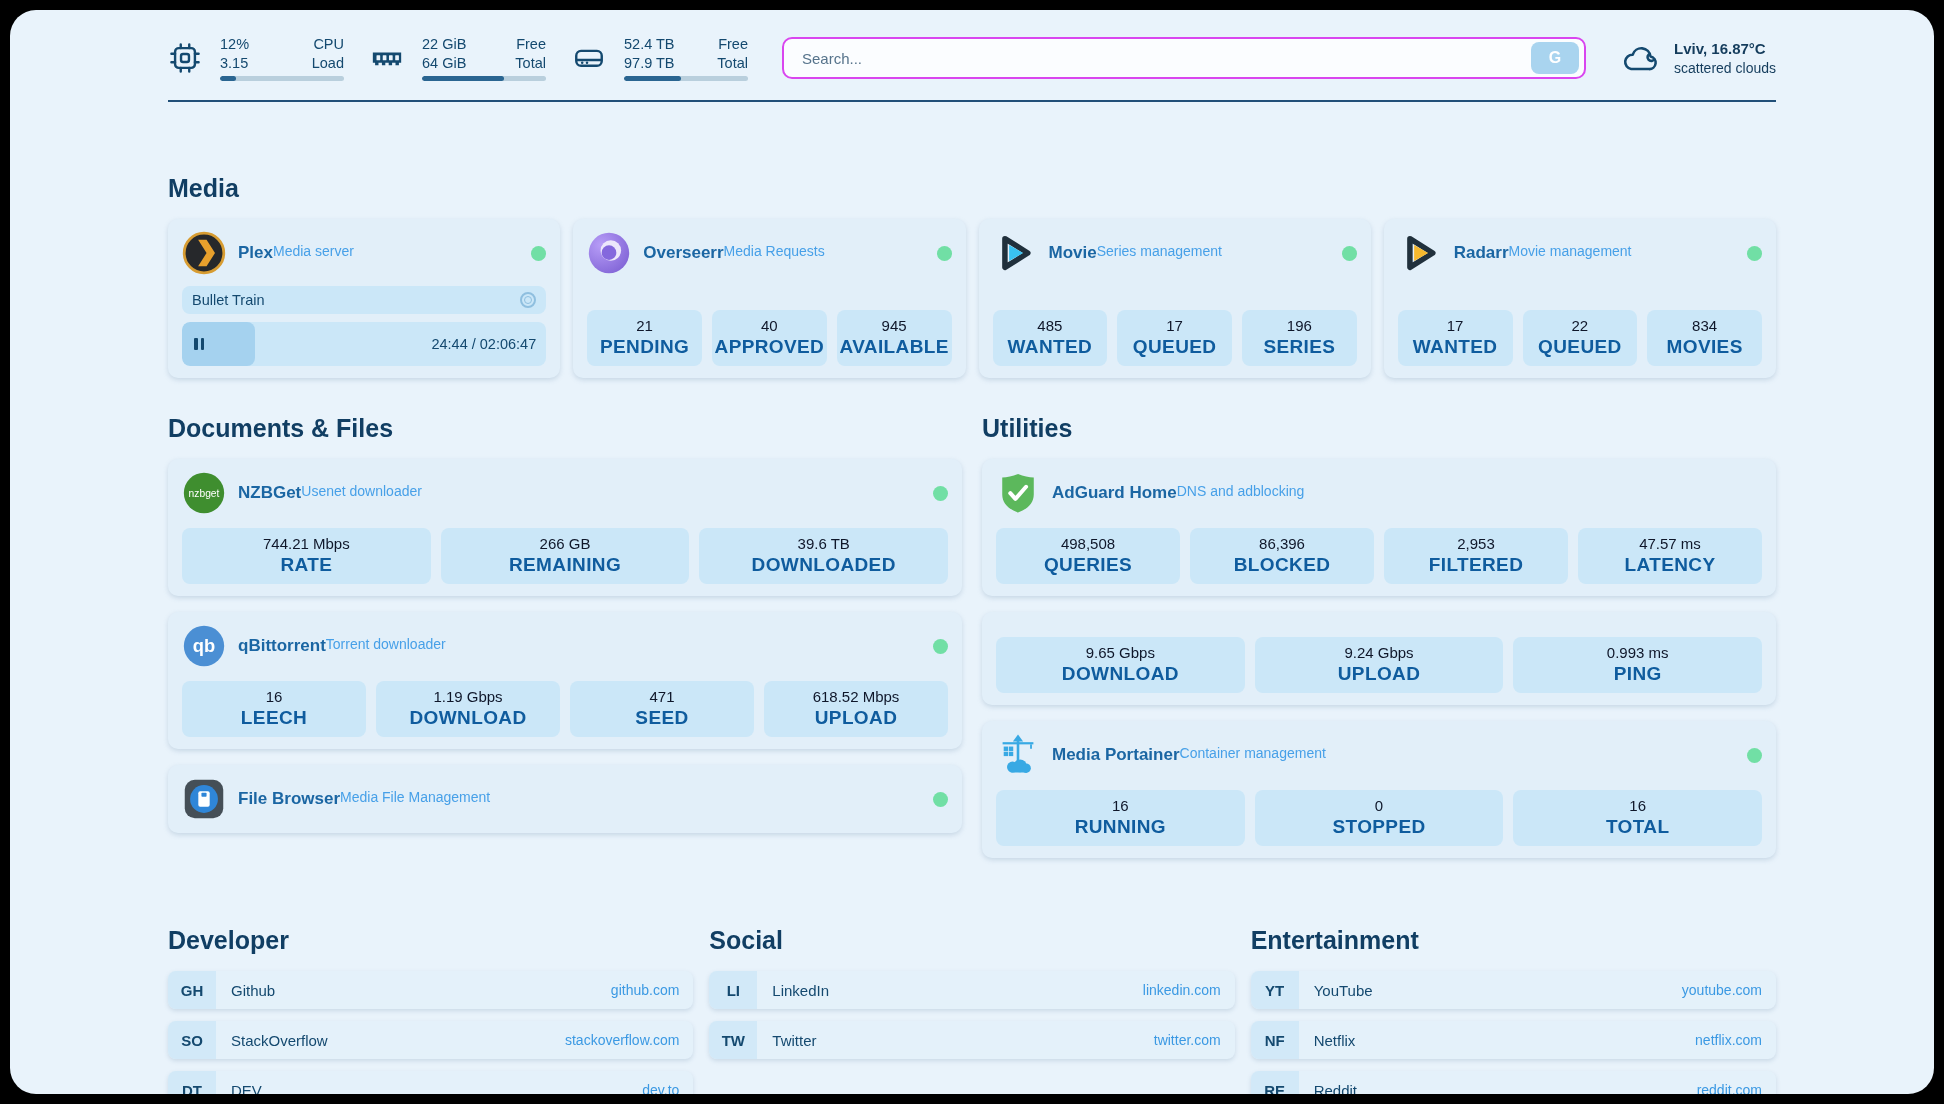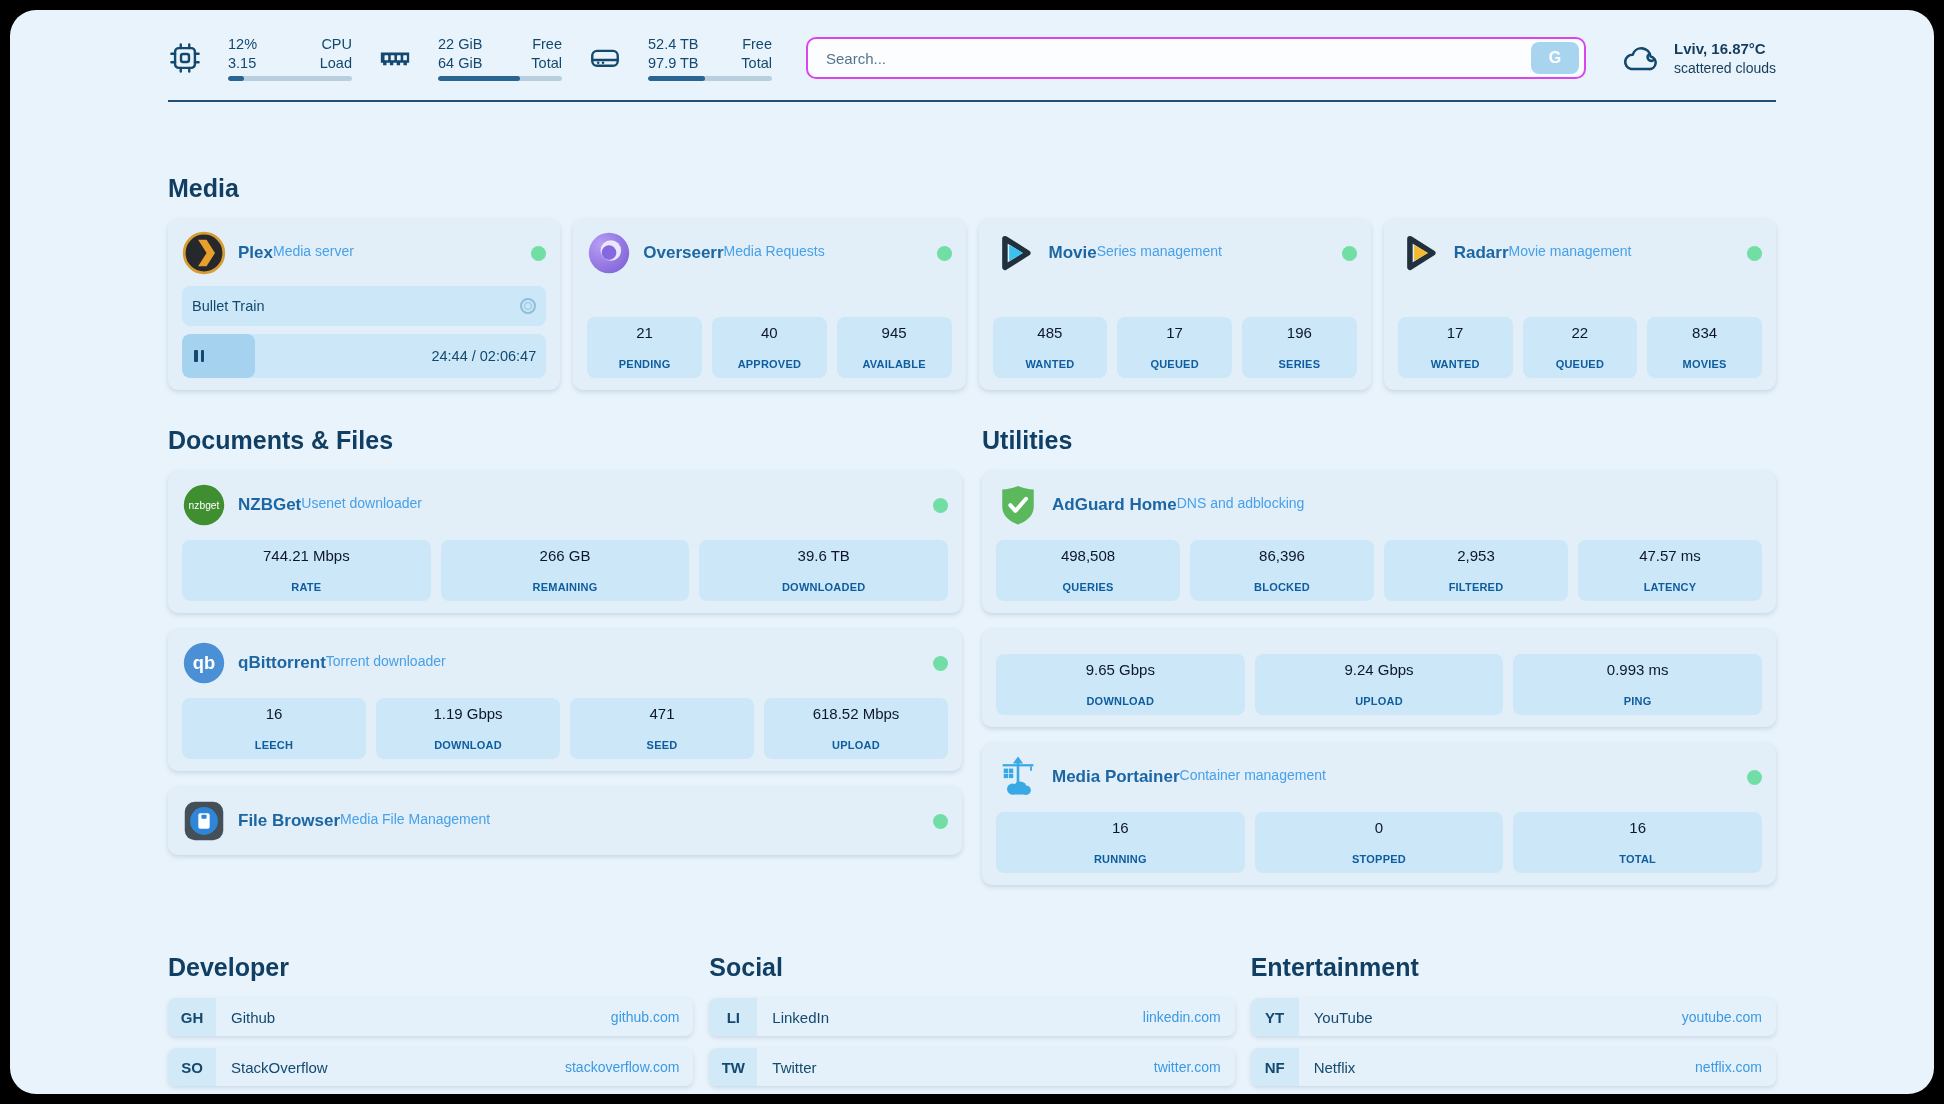--- a/index.html
+++ b/index.html
@@ -3,21 +3,21 @@
 <meta charset="utf-8">
 <style>
   html,body{margin:0;padding:0;background:#000;}
   body{width:1944px;height:1104px;position:relative;font-family:"Liberation Sans",sans-serif;}
   .frame{position:absolute;inset:10px;background:#e9f3fb;border-radius:26px;overflow:hidden;}
   .content{padding:20px 158px 0 158px;}
 
   
   .topbar{display:flex;align-items:center;height:56px;}
   .metrics{display:flex;align-items:center;gap:26px;}
-  .metric{display:flex;align-items:center;gap:26px;}
+  .metric{display:flex;align-items:center;gap:18px;}
   .m-icon{width:34px;height:34px;flex:0 0 auto;}
   .m-body{width:124px;display:flex;flex-direction:column;}
   .m-rows{display:flex;justify-content:space-between;}
   .m-col{display:flex;flex-direction:column;font-size:14.5px;line-height:1.25;color:#14496f;font-weight:500;}
   .m-col.labs{text-align:right;}
   .m-bar{height:5px;margin-top:4px;background:#b9cfdd;border-radius:3px;overflow:hidden;}
   .m-fill{height:100%;background:#2a6591;border-radius:3px;}
 
   .searchbox{flex:1;display:flex;align-items:center;height:42px;margin:0 34px;background:#fbfdff;border:2px solid #d946ef;border-radius:10px;padding:0 5px 0 16px;box-sizing:border-box;}
   .searchbox input{flex:1;border:none;outline:none;background:transparent;font-size:15px;color:#2a5a80;font-family:inherit;}
@@ -40,24 +40,24 @@
   .card-head{display:flex;align-items:center;gap:12px;}
   .app-icon{width:44px;height:44px;flex:0 0 auto;}
   .app-text{display:flex;flex-direction:row;line-height:1.3;}
   .app-title{font-size:17px;font-weight:600;color:#1b66a3;}
   .app-sub{font-size:14px;color:#47a0e8;}
   .dot{width:15px;height:15px;border-radius:50%;background:#71dfa5;margin-left:auto;flex:0 0 auto;}
 
   .stats{display:flex;gap:10px;margin-top:13px;}
   .stat{flex:1;background:#cbe7f8;border-radius:8px;text-align:center;padding:7px 2px 8px 2px;}
   .stat-value{font-size:15px;color:#0f172a;}
-  .stat-label{font-size:11px;font-weight:700;color:#0f5c9e;margin-top:17px;letter-spacing:.02em;}
+  .stat-label{font-size:19px;font-weight:700;color:#0f5c9e;margin-top:2px;letter-spacing:.02em;}
 
   
-  .np-row{margin-top:11px;height:40px;background:#cbe7f8;border-radius:8px;display:flex;align-items:center;padding:0 10px;font-size:14.5px;color:#14496f;}
+  .np-row{margin-top:11px;height:28px;background:#cbe7f8;border-radius:8px;display:flex;align-items:center;padding:0 10px;font-size:14.5px;color:#14496f;}
   .session-icon{margin-left:auto;width:12px;height:12px;border:2px solid #8fbfdf;border-radius:50%;position:relative;cursor:pointer;}
   .session-icon::after{content:"";position:absolute;inset:2px;border:1.5px solid #8fbfdf;border-radius:50%;}
   .np-progress{margin-top:8px;height:44px;background:#cbe7f8;border-radius:8px;position:relative;display:flex;align-items:center;overflow:hidden;}
   .np-fill{position:absolute;left:0;top:0;bottom:0;background:#a5d2ef;border-radius:8px;}
   .pause-icon{display:flex;gap:3px;margin-left:12px;position:relative;cursor:pointer;}
   .pause-icon i{display:block;width:3.5px;height:12px;background:#14496f;border-radius:1px;}
   .np-time{margin-left:auto;padding-right:10px;font-size:14.5px;color:#14496f;position:relative;}
 
   
   .two-col{display:grid;grid-template-columns:1fr 1fr;column-gap:20px;margin-top:36px;align-items:start;}

